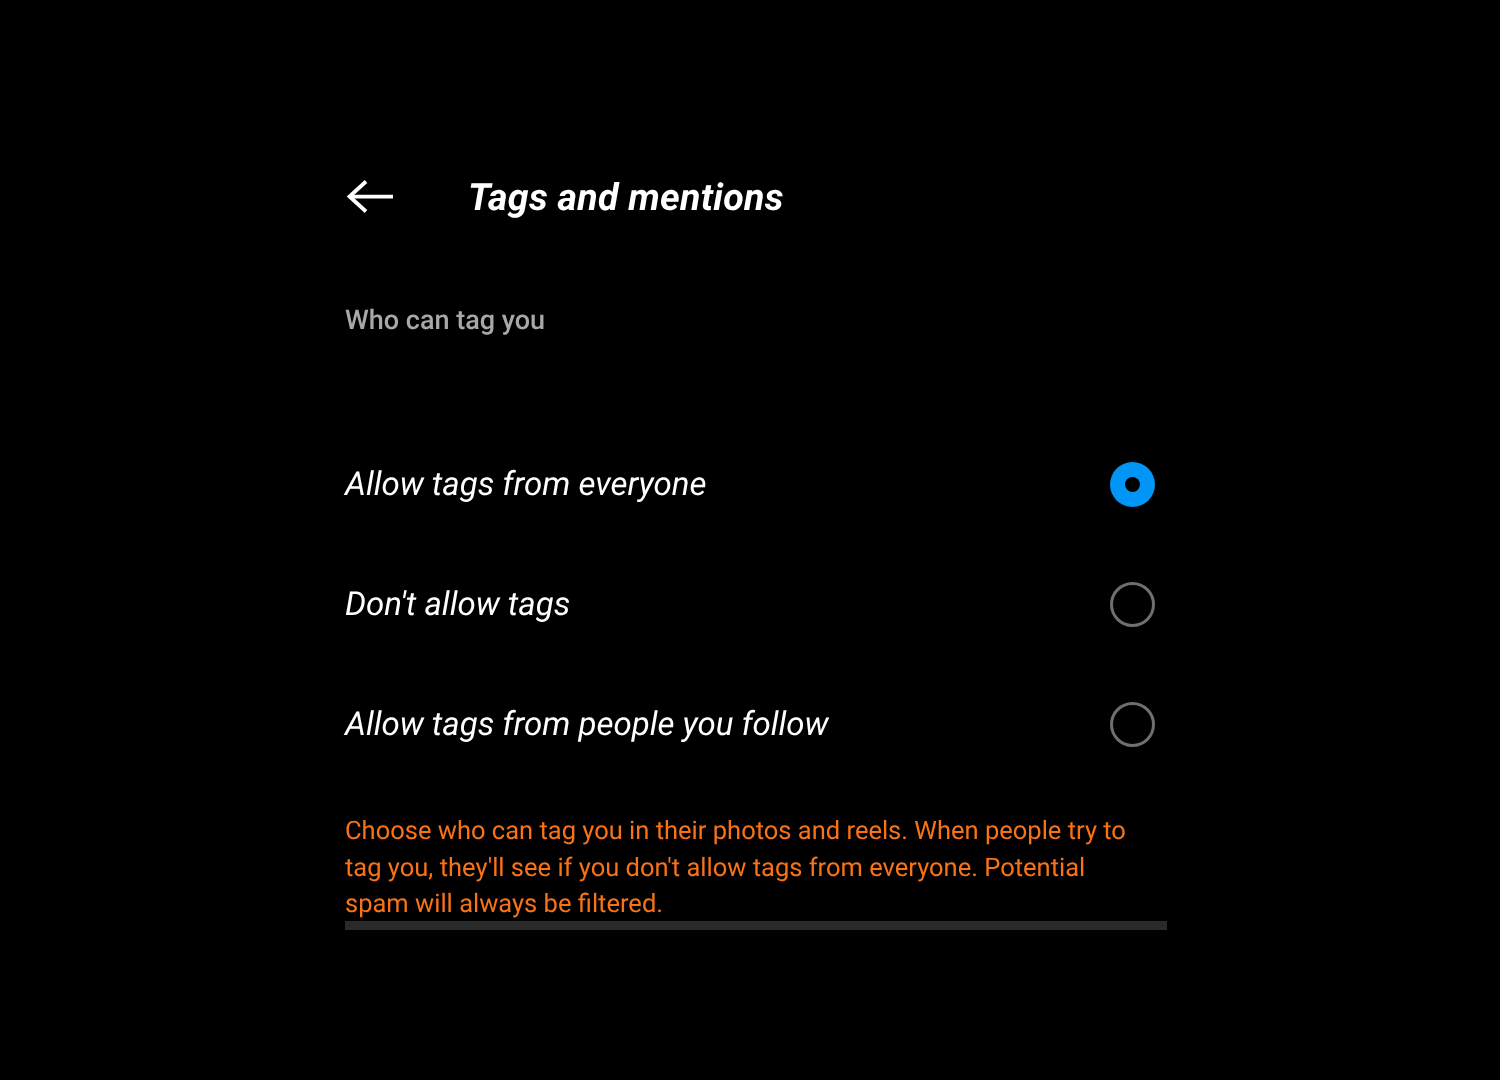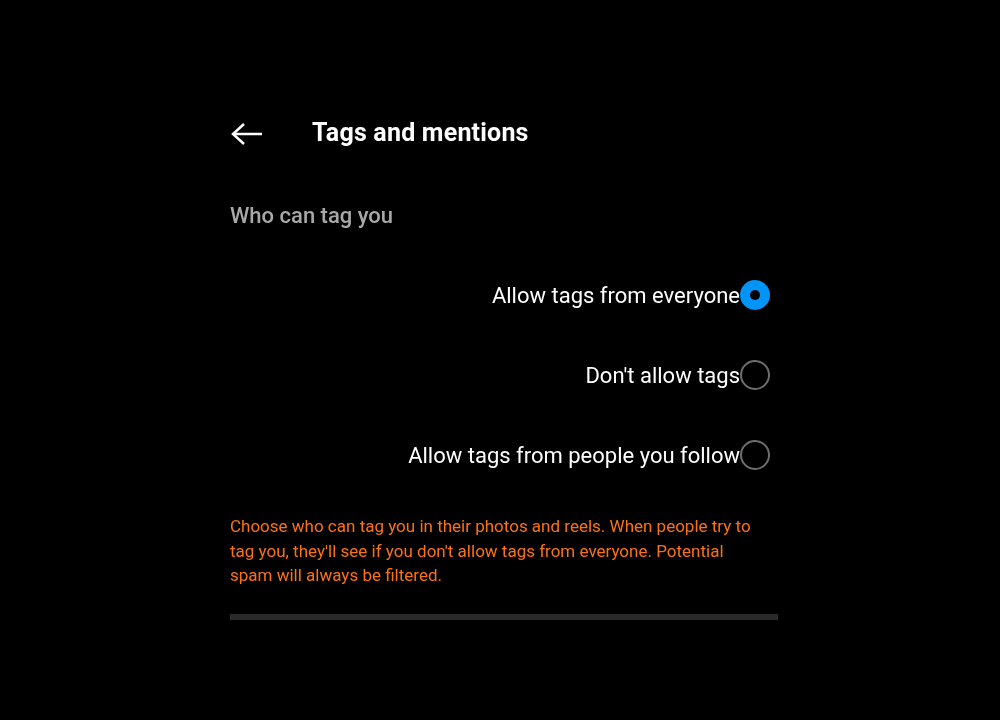--- a/index.html
+++ b/index.html
@@ -13,54 +13,56 @@
       height: 720px;
       font-family: -apple-system, BlinkMacSystemFont, 'Segoe UI', Roboto, Helvetica, Arial, sans-serif;
       color: #fff;
       position: relative;
     }
     .container {
       padding: 118px 230px 0 230px;
     }
     .header {
       display: flex;
-      align-items: flex-end;
+      align-items: flex-start;
       gap: 48px;
       margin-bottom: 56px;
+      font-style: italic;
     }
     .back-icon {
       width: 34px;
       height: 26px;
       cursor: pointer;
     }
     .back-icon svg {
       width: 100%;
       height: 100%;
       stroke: #fff;
       stroke-width: 2.5;
       fill: none;
     }
     .title {
       font-size: 25px;
       font-weight: 700;
       color: #fff;
       letter-spacing: 0.2px;
     }
     .section-label {
-      font-size: 22px;
+      font-size: 18px;
       font-weight: 500;
       color: #a8a8a8;
-      margin-bottom: 52px;
+      margin-bottom: 84px;
     }
     .option-row {
       display: flex;
       align-items: center;
-      justify-content: flex-end;
+      justify-content: space-between;
       margin-bottom: 50px;
       cursor: pointer;
+      font-style: italic;
     }
     .option-label {
       font-size: 22px;
       font-weight: 400;
       color: #fff;
     }
     .radio {
       width: 30px;
       height: 30px;
       border-radius: 50%;

